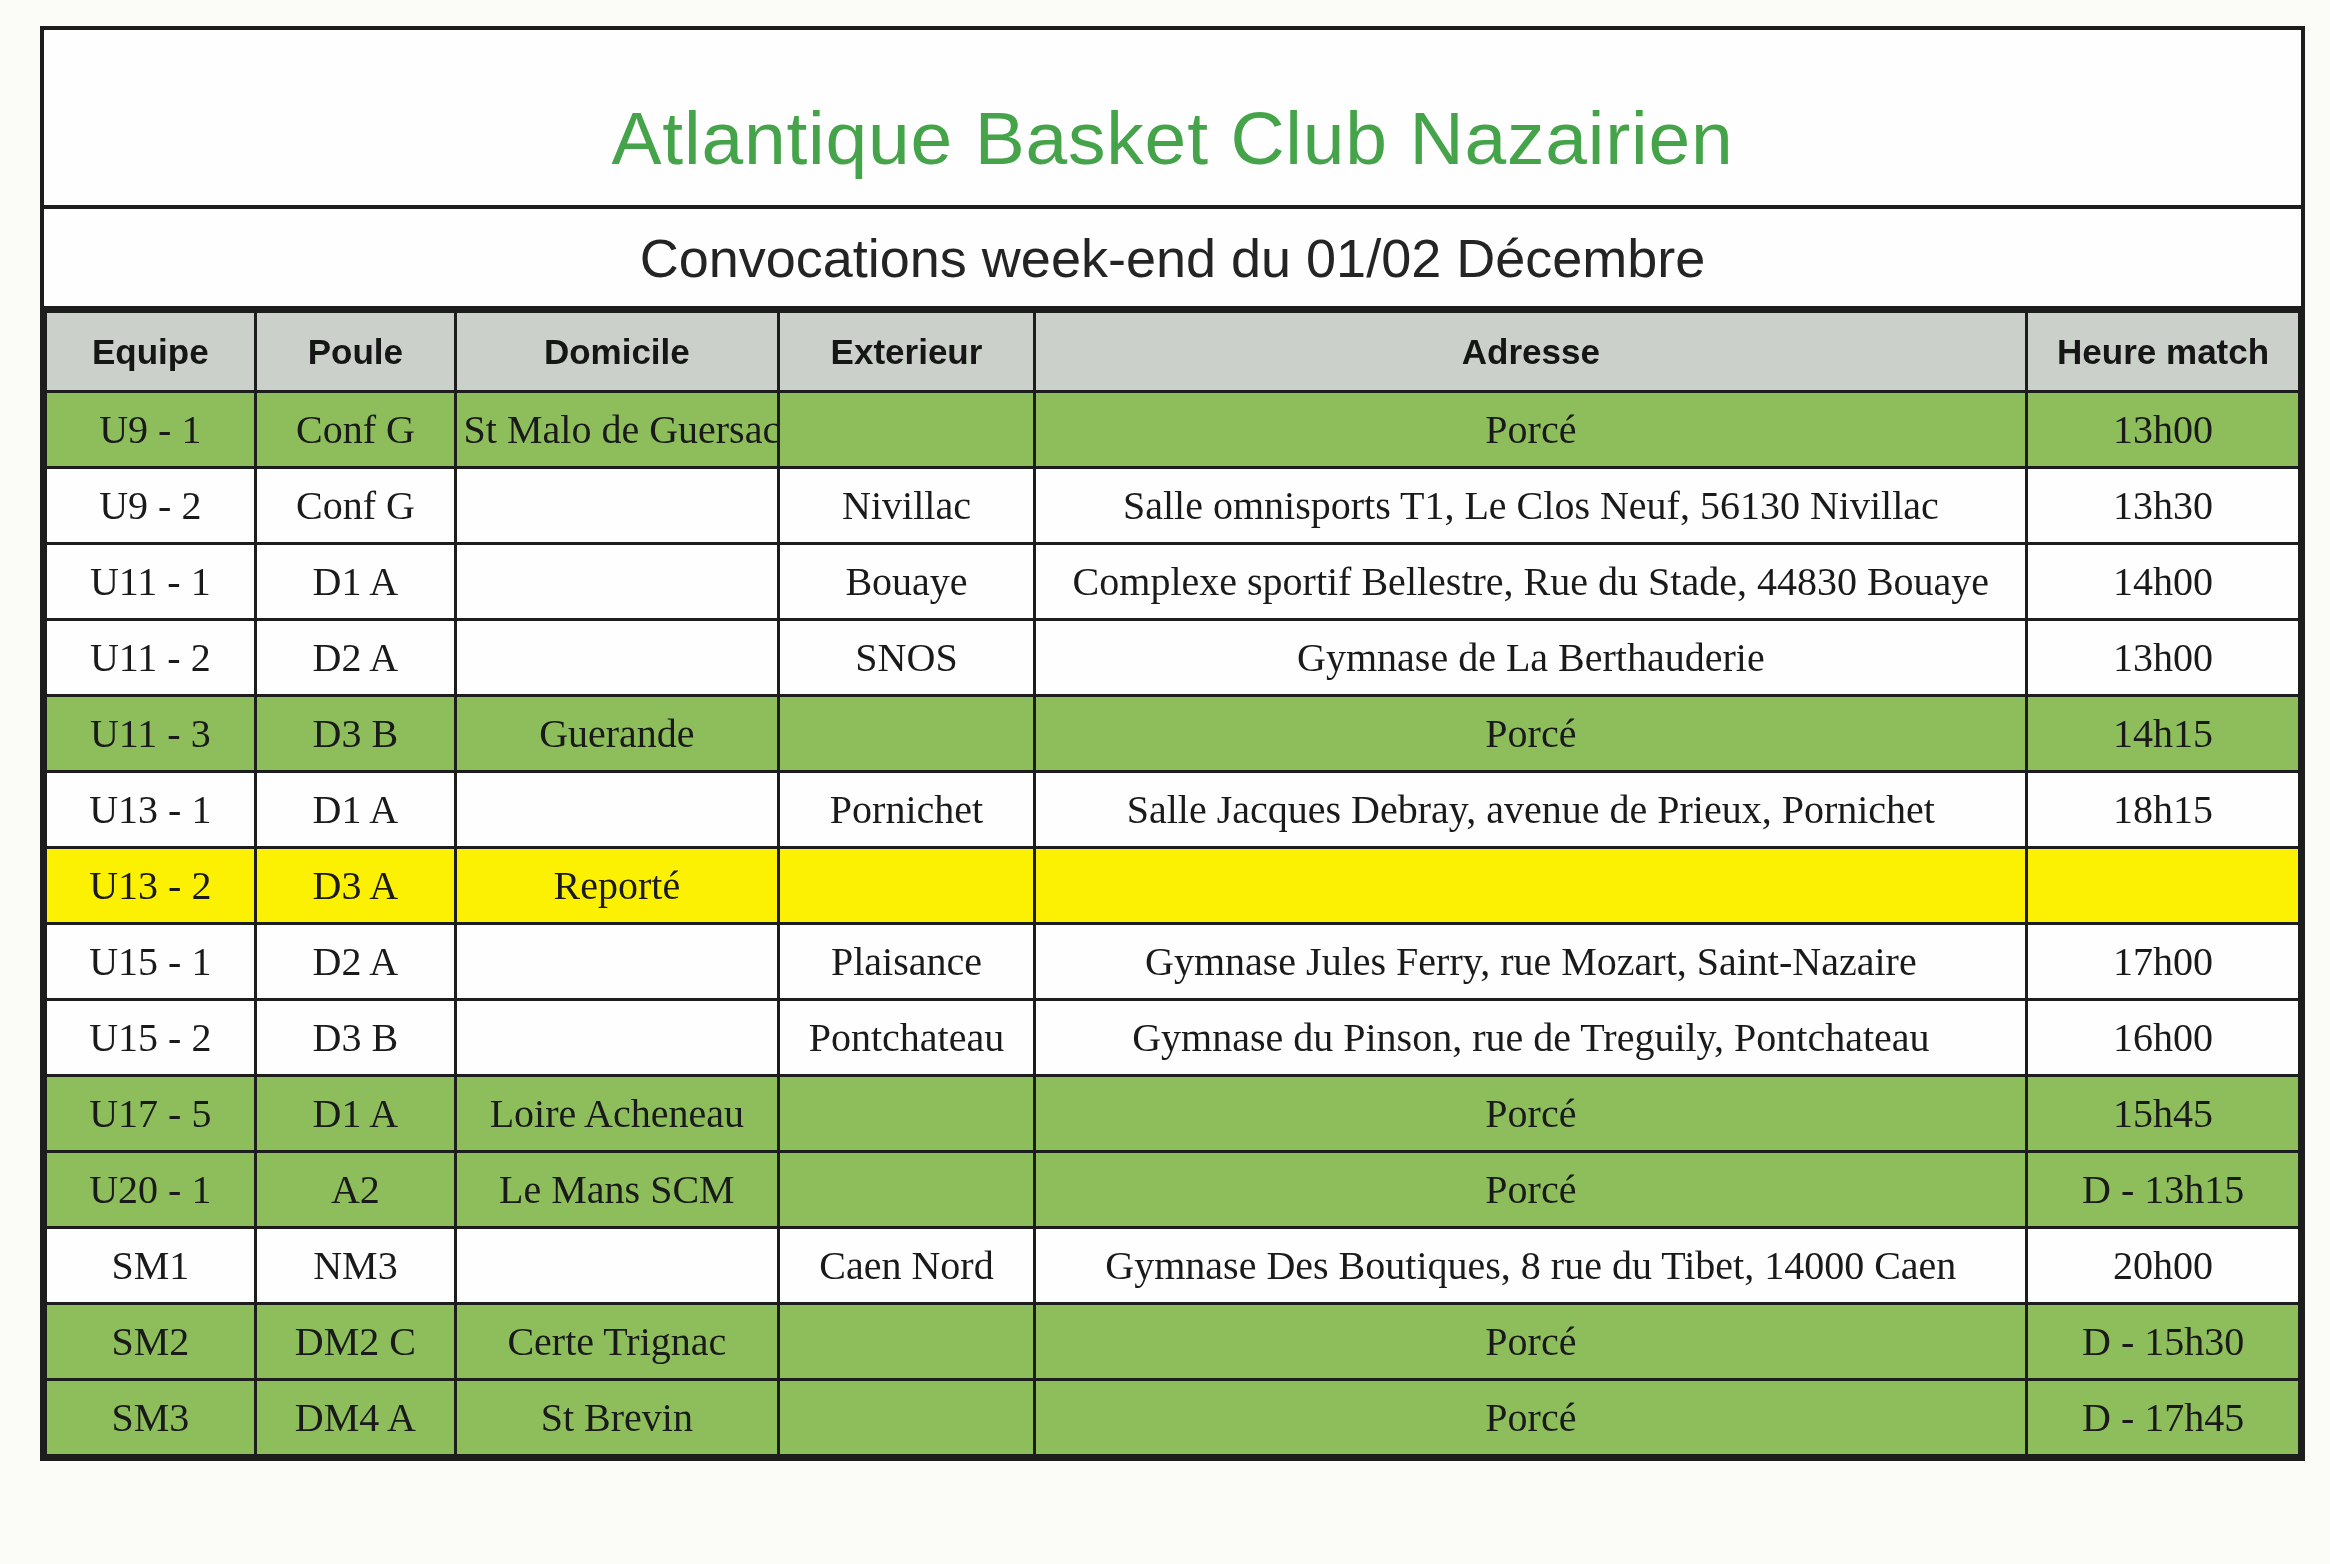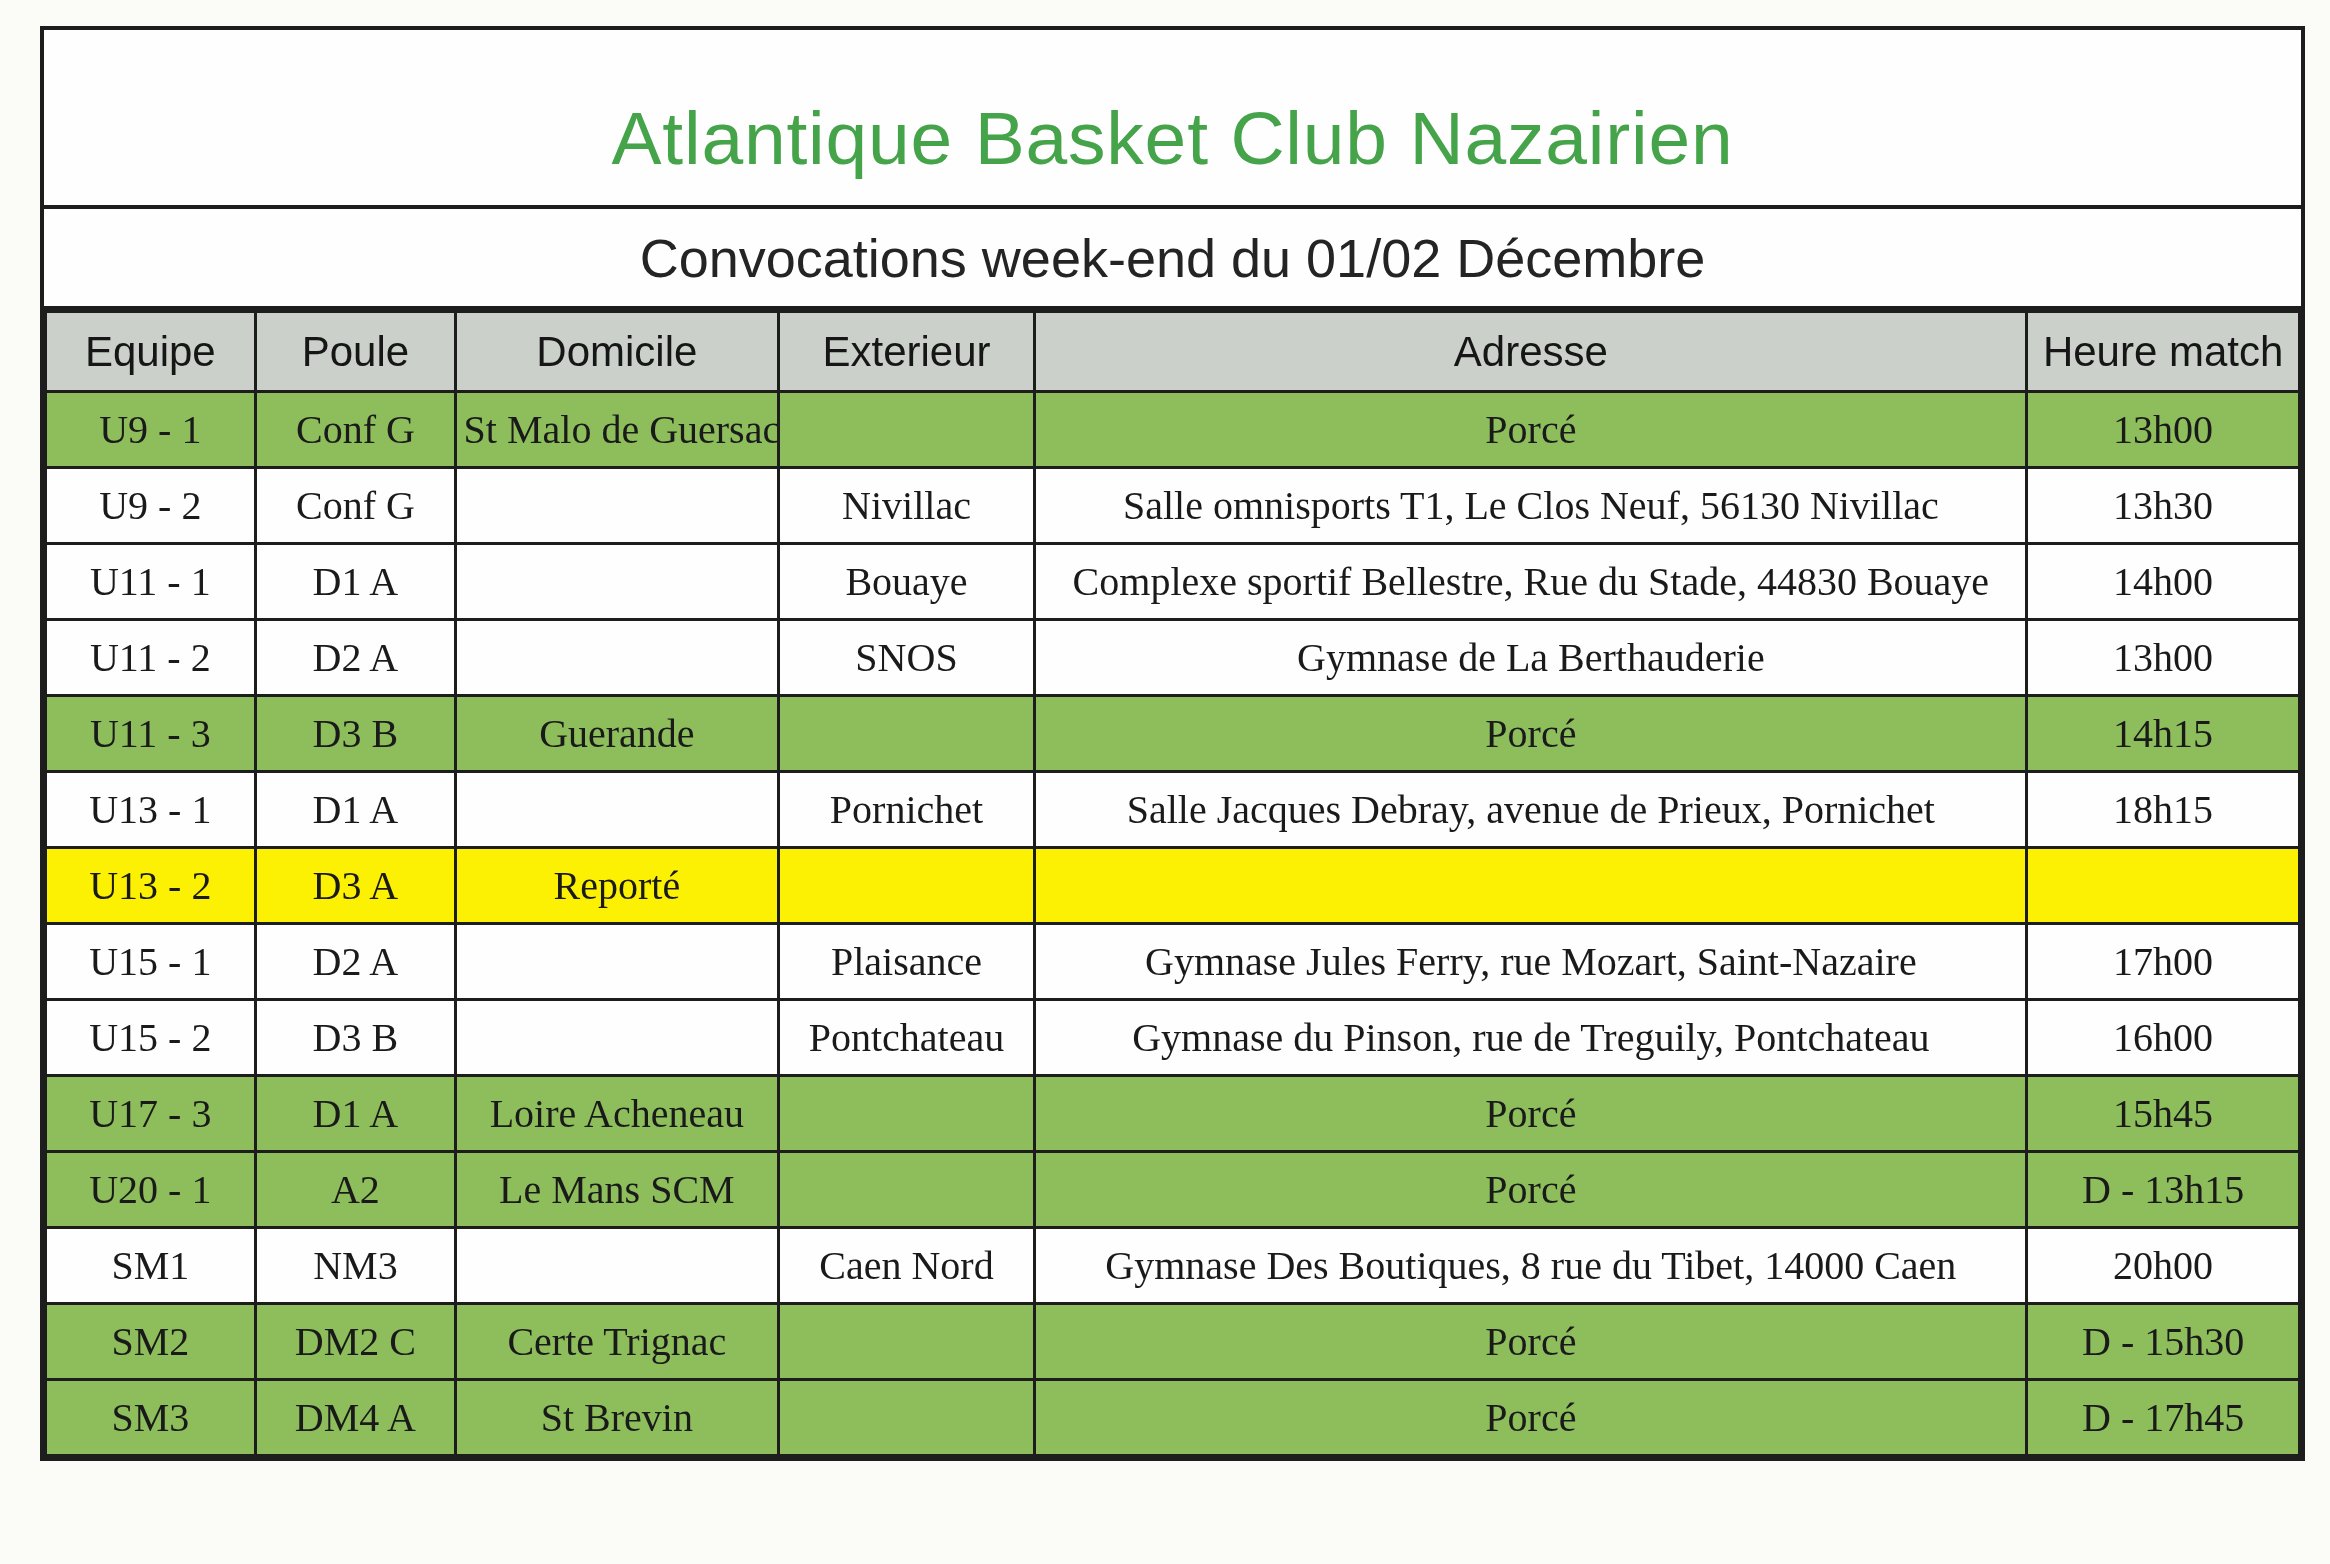--- a/index.html
+++ b/index.html
@@ -56,22 +56,22 @@
     text-align:center;
     vertical-align:middle;
     padding:0 6.4px;
     overflow:hidden;
     white-space:nowrap;
   }
   thead tr{height:80px;}
   tbody tr{height:76px;font-family:Liberation Serif, serif;}
   th{
     background:var(--header-gray);
-    font-size:42px;
-    font-weight:normal;
+    font-size:35px;
+    font-weight:bold;
     color:#161616;
   }
   td{
     font-size:40px;
     color:#1a1a1a;
   }
   tr.white td{background:var(--row-white);}
   tr.green td{background:var(--row-green);}
   tr.yellow td{background:var(--row-yellow);}
 </style>
@@ -174,21 +174,21 @@
       </tr>
       <tr class="white">
         <td>U15 - 2</td>
         <td>D3 B</td>
         <td></td>
         <td>Pontchateau</td>
         <td>Gymnase du Pinson, rue de Treguily, Pontchateau</td>
         <td>16h00</td>
       </tr>
       <tr class="green">
-        <td>U17 - 3</td>
+        <td>U17 - 5</td>
         <td>D1 A</td>
         <td>Loire Acheneau</td>
         <td></td>
         <td>Porcé</td>
         <td>15h45</td>
       </tr>
       <tr class="green">
         <td>U20 - 1</td>
         <td>A2</td>
         <td>Le Mans SCM</td>

